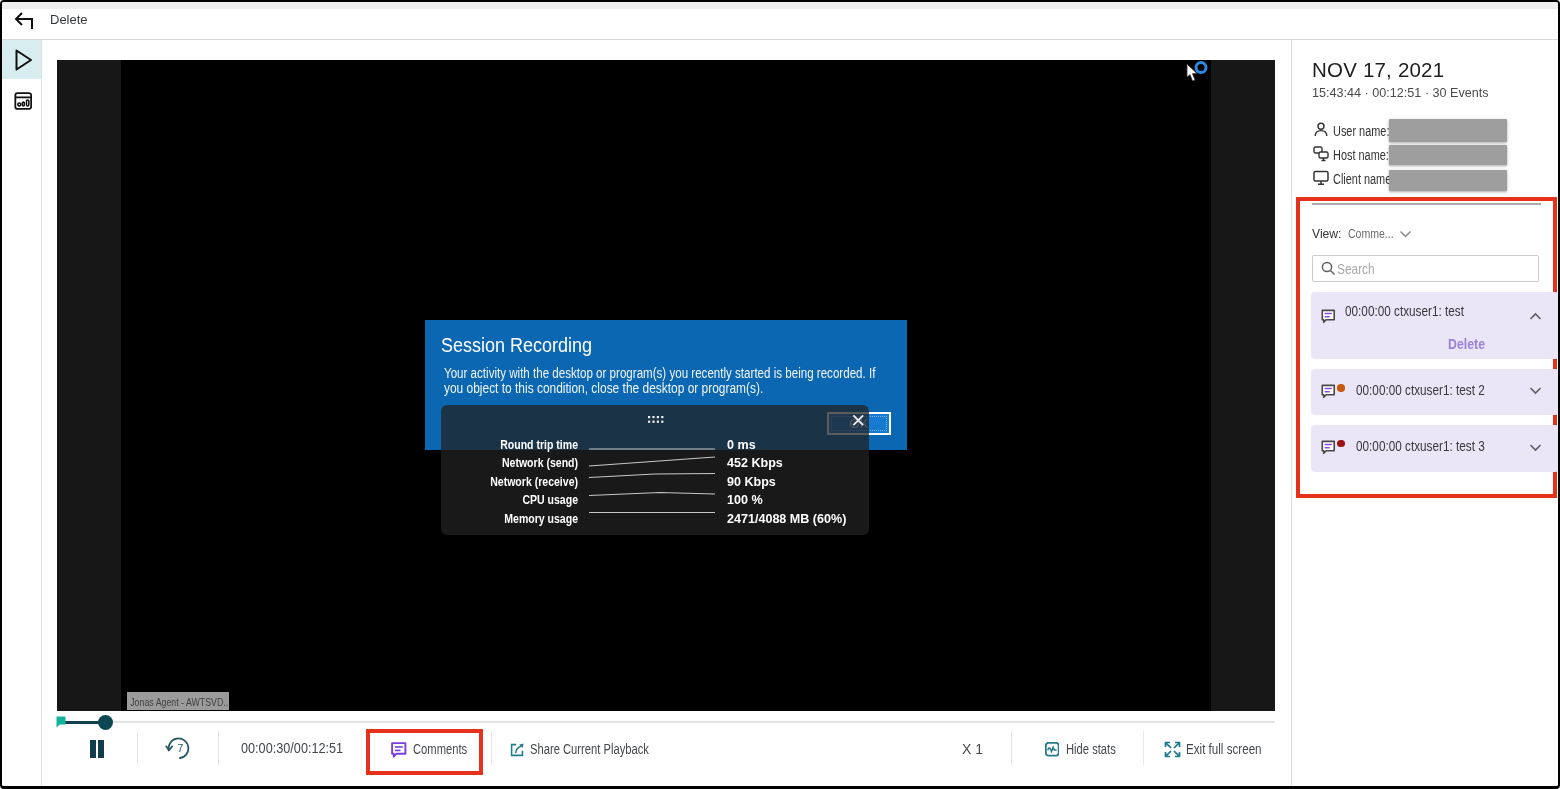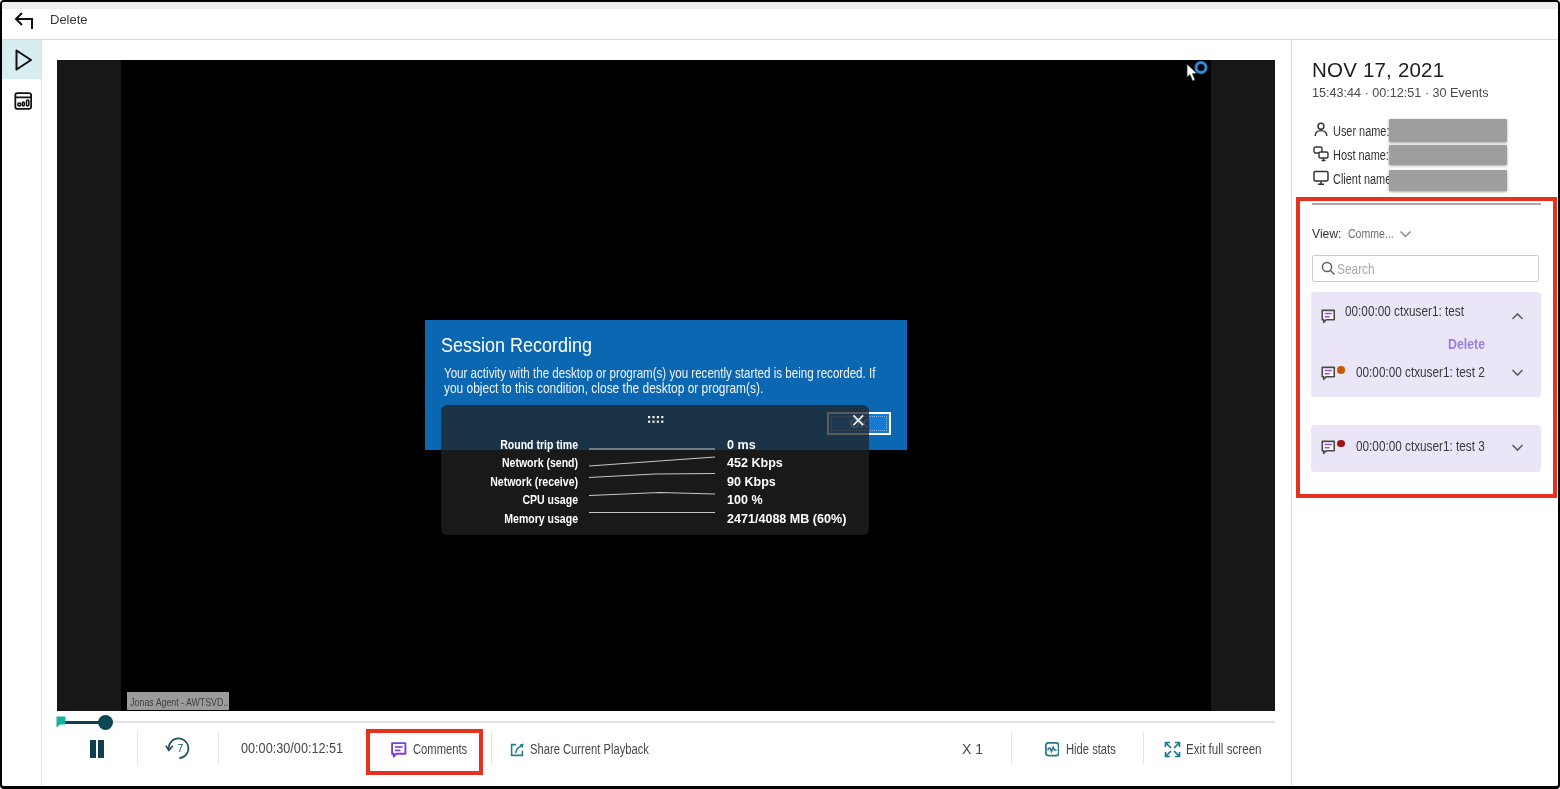--- a/index.html
+++ b/index.html
@@ -25,21 +25,21 @@
   .slabel { position:absolute; left:446px; width:130px; text-align:right;
     font-size:13.5px; font-weight:bold; color:#fff; white-space:nowrap;
     transform:scaleX(0.78); transform-origin:100% 50%; }
   .sval { position:absolute; left:725px; font-size:13.5px; font-weight:bold;
     color:#fff; white-space:nowrap; transform:scaleX(0.93); transform-origin:0 50%; }
   .cdiv { position:absolute; top:729px; width:1px; height:34px; background:#e6e6e6; }
   .ctext { font-size:14px; color:#45484c; white-space:nowrap; }
   .plabel { font-size:14px; color:#333; transform:scaleX(0.78); transform-origin:0 0; white-space:nowrap; }
   .greybox { position:absolute; left:1387px; width:118px; background:#9e9e9e;
     border-radius:1px; box-shadow:0 1px 3px rgba(0,0,0,0.35); }
-  .card { position:absolute; left:1309px; width:230px; background:#ebe5f8;
+  .card { position:absolute; left:1309px; width:248px; background:#ebe5f8;
     border-radius:4px; }
   .cicon { position:absolute; left:10px; }
   .ctitle { position:absolute; font-size:14px; color:#38383a; white-space:nowrap;
     transform:scaleX(0.84); transform-origin:0 0; }
   .chev { position:absolute; right:17px; width:13px; height:9px; }
   .dot { position:absolute; left:26px; top:15px; width:7.5px; height:7.5px; border-radius:50%; }
 </style>
 </head>
 <body>
 <div id="win">
@@ -235,21 +235,21 @@
         <line x1="4.3" y1="5.2" x2="12.7" y2="5.2" stroke="#8b45e8" stroke-width="1.7"></line>
         <line x1="4.3" y1="9" x2="10.2" y2="9" stroke="#8b45e8" stroke-width="1.7"></line>
       </svg>
       <div class="ctitle" style="top:11.5px;left:33.5px;">00:00:00 ctxuser1: test</div>
       <svg class="chev" style="top:20px;" viewBox="0 0 13 9">
           <path d="M1.5 7 L6.5 2 L11.5 7" fill="none" stroke="#5f5f5f" stroke-width="1.6"></path>
         </svg>
       <div class="abs" style="left:137px;top:44px;font-size:14px;font-weight:bold;color:#9c80d8;transform:scaleX(0.88);transform-origin:0 0;">Delete</div>
     </div>
 
-    <div class="card" style="top:349px;height:46px;text-decoration:underline;">
+    <div class="card" style="top:367px;height:46px;text-decoration:underline;">
       <svg class="cicon" style="top:15px" width="14.5" height="15.5" viewBox="0 0 17 18">
         <path d="M1.5 1.5 h14 v11 h-9.5 l-2.8 3 v-3 h-1.7 z" fill="#fff" stroke="#4a4a4a" stroke-width="1.9" stroke-linejoin="round"></path>
         <line x1="4.3" y1="5.2" x2="12.7" y2="5.2" stroke="#8b45e8" stroke-width="1.7"></line>
         <line x1="4.3" y1="9" x2="10.2" y2="9" stroke="#8b45e8" stroke-width="1.7"></line>
       </svg>
       <div class="dot" style="background:#c85a0c;"></div>
       <div class="ctitle" style="top:12.5px;left:44.5px;">00:00:00 ctxuser1: test 2</div>
       <svg class="chev" style="top:17px;" viewBox="0 0 13 9">
           <path d="M1.5 2 L6.5 7 L11.5 2" fill="none" stroke="#5f5f5f" stroke-width="1.6"></path>
         </svg>

